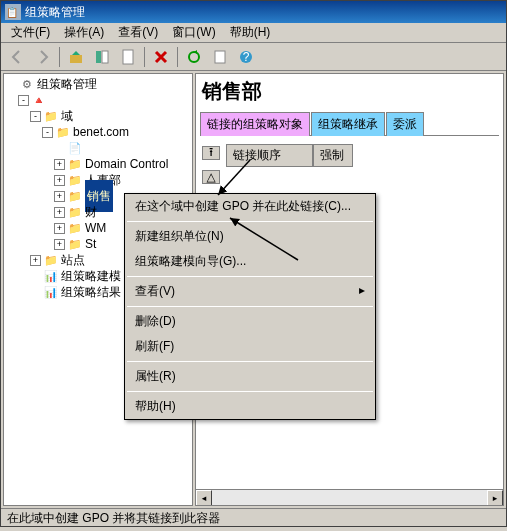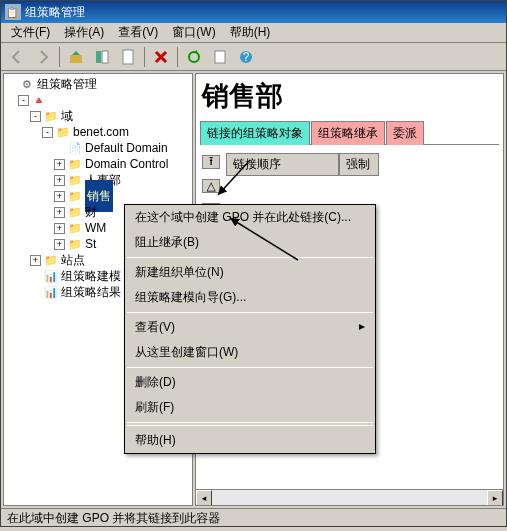--- a/index.html
+++ b/index.html
@@ -17,33 +17,33 @@
   .content { flex: 1; display: flex; background: #d4d0c8; padding: 2px; gap: 2px; overflow: hidden; }
   .tree-pane { width: 190px; background: #fff; border: 1px solid #808080; overflow: hidden; }
   .tree { padding: 2px; }
   .node { white-space: nowrap; display: flex; align-items: center; height: 16px; line-height: 16px; }
   .toggle { width: 11px; height: 11px; border: 1px solid #808080; display: inline-flex; align-items: center; justify-content: center; font-size: 9px; margin-right: 3px; background: #fff; color: #000; cursor: pointer; line-height: 1; }
   .no-toggle { width: 11px; height: 11px; display: inline-block; margin-right: 3px; }
   .nicon { width: 14px; height: 14px; display: inline-flex; align-items: center; justify-content: center; margin-right: 3px; font-size: 11px; }
   .lbl { }
   .sel { background: #0a3f8e; color: #fef9c3; padding: 8px 2px; }
   .right-pane { flex: 1; background: #fff; border: 1px solid #808080; display: flex; flex-direction: column; overflow: hidden; }
-  .rp-title { font-size: 27px; font-weight: bold; padding: 4px 6px; background: #fff; }
+  .rp-title { font-size: 20px; font-weight: bold; padding: 4px 6px; background: #fff; }
   .tabs { display: flex; border-bottom: 1px solid #808080; margin: 2px 4px 0 4px; }
-  .tab { padding: 3px 6px; border: 1px solid #808080; border-bottom: none; background: #fca5a5; margin-right: 1px; position: relative; top: 1px; cursor: pointer; }
-  .tab.active { background: #5eead4; }
+  .tab { padding: 3px 6px; border: 1px solid #808080; border-bottom: none; background: #7dd3fc; margin-right: 1px; position: relative; top: 1px; cursor: pointer; }
+  .tab.active { background: #f0abfc; }
   .rp-body { flex: 1; background: #fff; position: relative; overflow: hidden;}
   .col-headers { display: flex; margin: 8px 30px 0 30px; }
   .col-h { border: 1px solid #808080; background: #d4d0c8; padding: 2px 6px; }
-  .col-h.lo { width: 113px; }
+  .col-h.lo { width: 87px; }
   .col-h.gp { flex: 1; }
   .col-h.fr { width: 40px; }
   .arrow-btns { position: absolute; left: 6px; top: 10px; display: flex; flex-direction: column; gap: 10px; }
   .arrow-b { width: 18px; height: 14px; background: #d4d0c8; border: 1px solid #808080; display: flex; align-items: center; justify-content: center; }
-  .context-menu { position: absolute; left: 124px; top: 204px; width: 252px; background: #d4d0c8; border: 1px solid #000; box-shadow: 2px 2px 4px rgba(0,0,0,.4); z-index: 50; }
+  .context-menu { position: absolute; left: 124px; top: 193px; width: 252px; background: #d4d0c8; border: 1px solid #000; box-shadow: 2px 2px 4px rgba(0,0,0,.4); z-index: 50; }
   .cm-item { padding: 4px 10px; cursor: pointer; }
   .cm-sep { height: 1px; background: #808080; margin: 2px 2px; border-bottom: 1px solid #fff; }
   .statusbar { height: 18px; background: #d4d0c8; border-top: 1px solid #808080; padding: 1px 6px; font-size: 11px; overflow: hidden; }
   .arrows-annot { position: absolute; pointer-events: none; z-index: 60; }
   .scrollbar-x { height: 16px; background: #d4d0c8; border-top: 1px solid #808080; display: flex; }
   .sb-btn { width: 16px; height: 16px; background: #d4d0c8; border: 1px solid #fff; border-right-color: #404040; border-bottom-color: #404040; display: flex; align-items: center; justify-content: center; font-size: 9px; }
   .sb-track { flex: 1; background: #e8e8e8; }
   .folder-ico { color: #d8b040; }
   .gear-ico { color: #666; }
 </style>
@@ -139,21 +139,20 @@
             <span class="lbl">域</span>
           </div>
         <div class="node" style="padding-left:36px">
             <span class="toggle">-</span>
             <span class="nicon folder-ico">📁</span>
             <span class="lbl">benet.com</span>
           </div>
         <div class="node" style="padding-left:48px">
             <span class="no-toggle"></span>
             <span class="nicon">📄</span>
-            <span class="lbl">Default Domain</span>
           </div>
         <div class="node" style="padding-left:48px">
             <span class="toggle">+</span>
             <span class="nicon folder-ico">📁</span>
             <span class="lbl">Domain Control</span>
           </div>
         <div class="node" style="padding-left:48px">
             <span class="toggle">+</span>
             <span class="nicon folder-ico">📁</span>
             <span class="lbl">人事部</span>
@@ -222,31 +221,30 @@
     </div>
   </div>
 
   <div class="statusbar">
     <span>在此域中创建 GPO 并将其链接到此容器</span>
   </div>
 </div>
 
 <div class="context-menu">
   <div class="cm-item">在这个域中创建 GPO 并在此处链接(C)...</div>
-  <div class="cm-item">阻止继承(B)</div>
   <div class="cm-sep"></div>
   <div class="cm-item">新建组织单位(N)</div>
   <div class="cm-item">组策略建模向导(G)...</div>
   <div class="cm-sep"></div>
   <div class="cm-item"><span>查看(V)</span><span style="float:right">▸</span></div>
-  <div class="cm-item">从这里创建窗口(W)</div>
   <div class="cm-sep"></div>
   <div class="cm-item">删除(D)</div>
   <div class="cm-item">刷新(F)</div>
   <div class="cm-sep"></div>
+  <div class="cm-item">属性(R)</div>
   <div class="cm-sep"></div>
   <div class="cm-item">帮助(H)</div>
 </div>
 
 <svg class="arrows-annot" style="left:0;top:0;width:507px;height:531px">
   <defs>
       <marker id="ah" markerWidth="8" markerHeight="8" refX="6" refY="3" orient="auto">
         <path d="M0,0 L6,3 L0,6 Z" fill="#000"></path>
       </marker>
     </defs>

